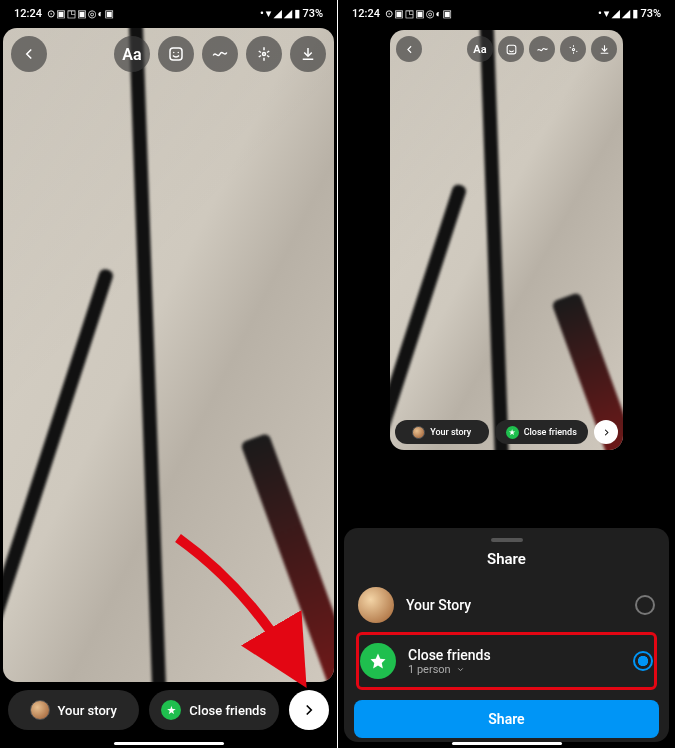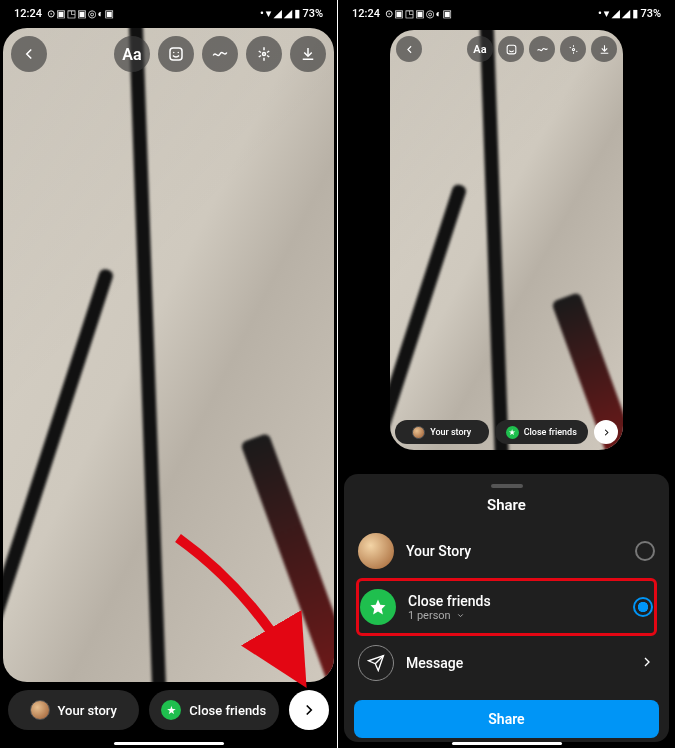--- a/index.html
+++ b/index.html
@@ -27,21 +27,21 @@
     color: #fff; font-size: 11px; font-weight: 500;
     z-index: 20;
   }
   .status-left { display: flex; align-items: center; gap: 4px; }
   .status-right { display: flex; align-items: center; gap: 2px; }
   .status-icons span { font-size: 10px; margin-left: 1px; }
 
   
   .story-canvas {
     position: absolute;
-    border-radius: 24px;
+    border-radius: 14px;
     overflow: hidden;
   }
   .story-canvas-left {
     top: 28px; left: 3px; right: 3px; bottom: 66px;
   }
   .story-canvas-right {
     top: 30px; left: 52px; width: 233px; height: 420px;
   }
   .story-bg {
     position: absolute; inset: 0;
@@ -379,36 +379,20 @@
         <span class="secondary">
           <span>1 person</span>
           <svg width="9" height="9" viewBox="0 0 24 24">
               <polyline points="6 9 12 15 18 9" stroke="#aaa" fill="none" stroke-width="2.5"></polyline>
             </svg>
         </span>
       </div>
       <div class="radio selected"></div>
     </div>
 
-    <div class="row">
-      <div class="icon-avatar">
-        <svg viewBox="0 0 24 24">
-            <path d="M22 2L11 13"></path>
-            <path d="M22 2L15 22l-4-9-9-4 20-7z"></path>
-          </svg>
-      </div>
-      <div class="labels">
-        <span class="primary">Message</span>
-      </div>
-      <span class="chev">
-        <svg width="16" height="16" viewBox="0 0 24 24">
-            <polyline points="9 6 15 12 9 18" stroke="#fff" fill="none" stroke-width="2"></polyline>
-          </svg>
-      </span>
-    </div>
 
     <div class="share-btn">
       <span>Share</span>
     </div>
   </div>
 
   <div class="home-ind"></div>
 </div>
 
 </body></html>

